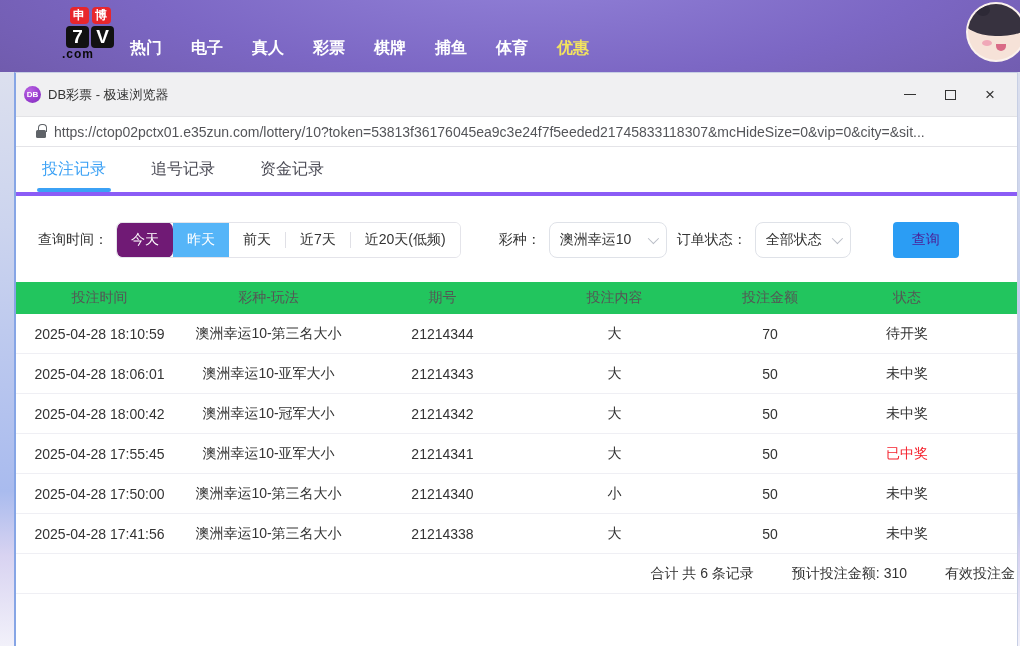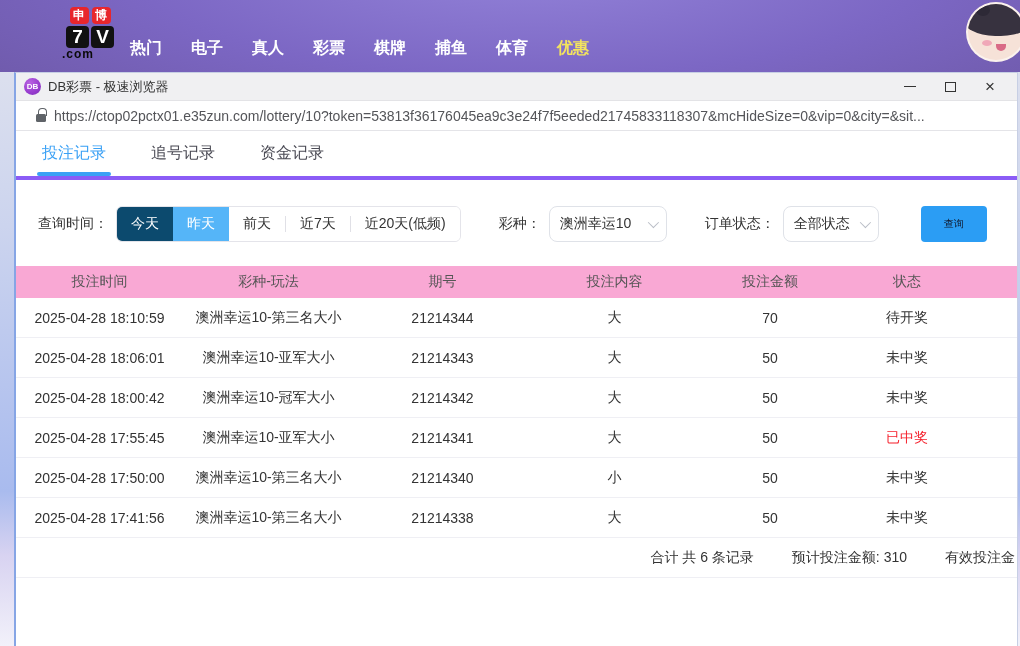--- a/index.html
+++ b/index.html
@@ -22,21 +22,21 @@
   .avatar { position:absolute; left:966px; top:2px; width:60px; height:60px; border-radius:50%;
     background:#f6e2d8; border:2px solid rgba(255,255,255,0.55); overflow:hidden; }
   .avatar .hair { position:absolute; top:-8px; left:-6px; width:72px; height:40px; background:#37323f; border-radius:50% 50% 46% 46%; }
   .avatar .bun { position:absolute; top:0px; left:8px; width:14px; height:12px; background:#2d2936; border-radius:50%; }
   .avatar .blush { position:absolute; top:36px; left:14px; width:10px; height:6px; background:#f0a8b8; border-radius:50%; }
   .avatar .mouth { position:absolute; top:40px; left:28px; width:10px; height:7px; background:#d96a86; border-radius:0 0 10px 10px; }
 
   
   .browser-window { position:absolute; left:14px; top:72px; width:1004px; height:600px;
     background:#fff; border:1px solid #c7cfe4; border-left:2px solid #86a5e5; overflow:hidden; }
-  .titlebar { height:28px; background:#f0f0f2; display:flex; align-items:center; padding:0 8px; border-bottom:1px solid #e3e3e6; }
+  .titlebar { height:44px; background:#f0f0f2; display:flex; align-items:center; padding:0 8px; border-bottom:1px solid #e3e3e6; }
   .win-icon { width:17px; height:17px; border-radius:50%; background:radial-gradient(circle at 35% 30%, #b964e2 0%, #9a3fd0 55%, #7d2cb8 100%);
     color:#fff; font-size:8px; font-weight:bold; display:flex; align-items:center; justify-content:center; margin-right:7px; flex:none; }
   .win-title { font-size:13px; color:#333; flex:1 1 auto; white-space:nowrap; }
   .win-controls { display:flex; align-items:center; gap:26px; padding-right:12px; }
   .ctl { width:14px; height:14px; display:flex; align-items:center; justify-content:center; cursor:pointer; }
   .ctl-min i { display:block; width:12px; height:0; border-top:1.5px solid #333; }
   .ctl-max i { display:block; width:11px; height:10px; border:1.5px solid #333; }
   .ctl-close { font-size:17px; color:#333; line-height:14px; }
 
   .urlbar { height:30px; background:#fff; border-bottom:1px solid #e4e4e8; display:flex; align-items:center; padding:0 18px; }
@@ -48,31 +48,31 @@
   .tabbar { display:flex; gap:45px; padding:12px 0 0 26px; border-bottom:4px solid #8b5cf6; }
   .tab { font-size:16px; color:#4c4c56; padding-bottom:12px; position:relative; cursor:pointer; }
   .tab.active { color:#3ba1f5; }
   .tab.active::after { content:""; position:absolute; left:-5px; right:-5px; bottom:0; height:4px; border-radius:3px; background:#3ba1f5; }
 
   
   .filterbar { display:flex; align-items:center; margin:26px 0 0 22px; }
   .filter-label { font-size:14px; color:#333; margin-right:8px; white-space:nowrap; }
   .time-group { display:flex; align-items:center; border:1px solid #e4e4ea; border-radius:6px; overflow:hidden; height:36px; }
   .time-btn { height:36px; display:flex; align-items:center; justify-content:center; font-size:14px; color:#333; padding:0 14px; cursor:pointer; white-space:nowrap; background:#fff; }
-  .time-btn.sel-dark { background:#0c4a6e; color:#fff; }
+  .time-btn.sel-dark { background:#701a75; color:#fff;border-radius:7px; }
   .time-btn.sel-light { background:#55b5f8; color:#fff; }
   .time-sep { width:1px; height:16px; background:#e0e0e6; }
   .select-box { display:flex; align-items:center; justify-content:space-between; border:1px solid #dfe2e8; border-radius:8px; height:36px; padding:0 10px; font-size:14px; color:#333; cursor:pointer; background:#fff; }
   .chevron-down { width:8px; height:8px; border-right:1.5px solid #b9bdc6; border-bottom:1.5px solid #b9bdc6; transform:rotate(45deg) translateY(-2px); margin-left:10px; flex:none; }
-  .search-btn { margin-left:42px; width:66px; height:36px; background:#2b9df4; border:none; border-radius:4px; color:#0f172a; font-size:10px; cursor:pointer; font-family:inherit; }
+  .search-btn { margin-left:42px; width:66px; height:36px; background:#2b9df4; border:none; border-radius:4px; color:#4c1d95; font-size:14px; cursor:pointer; font-family:inherit; }
 
   
   .bet-table { margin-top:24px; }
   .t-row { display:flex; align-items:center; height:40px; border-bottom:1px solid #efeff4; }
-  .t-head { height:32px; background:#f9a8d4; border-bottom:none; }
+  .t-head { height:32px; background:#22c55e; border-bottom:none; }
   .t-cell { text-align:center; font-size:14px; color:#333; white-space:nowrap; overflow:hidden; flex:none; }
   .t-head .t-cell { color:#555; }
   .c1{width:167px;} .c2{width:171px;} .c3{width:177px;} .c4{width:167px;} .c5{width:144px;} .c6{width:130px;}
 
   
   .summary { display:flex; align-items:center; justify-content:flex-end; gap:38px; height:40px; border-bottom:1px solid #efeff4; padding-right:2px; font-size:14px; color:#333; white-space:nowrap; }
 </style>
 </head>
 <body>
 
@@ -142,21 +142,21 @@
       <span class="time-sep"></span>
       <span class="time-btn">近7天</span>
       <span class="time-sep"></span>
       <span class="time-btn">近20天(低频)</span>
     </div>
     <span class="filter-label" style="margin-left:38px;">彩种：</span>
     <div class="select-box" style="width:118px;">
       <span>澳洲幸运10</span>
       <span class="chevron-down"></span>
     </div>
-    <span class="filter-label" style="margin-left:38px;">订单状态：</span>
+    <span class="filter-label" style="margin-left:10px;">订单状态：</span>
     <div class="select-box" style="width:96px;">
       <span>全部状态</span>
       <span class="chevron-down"></span>
     </div>
     <button class="search-btn">查询</button>
   </div>
 
   <div class="bet-table">
     <div class="t-row t-head">
       <span class="t-cell c1">投注时间</span>

